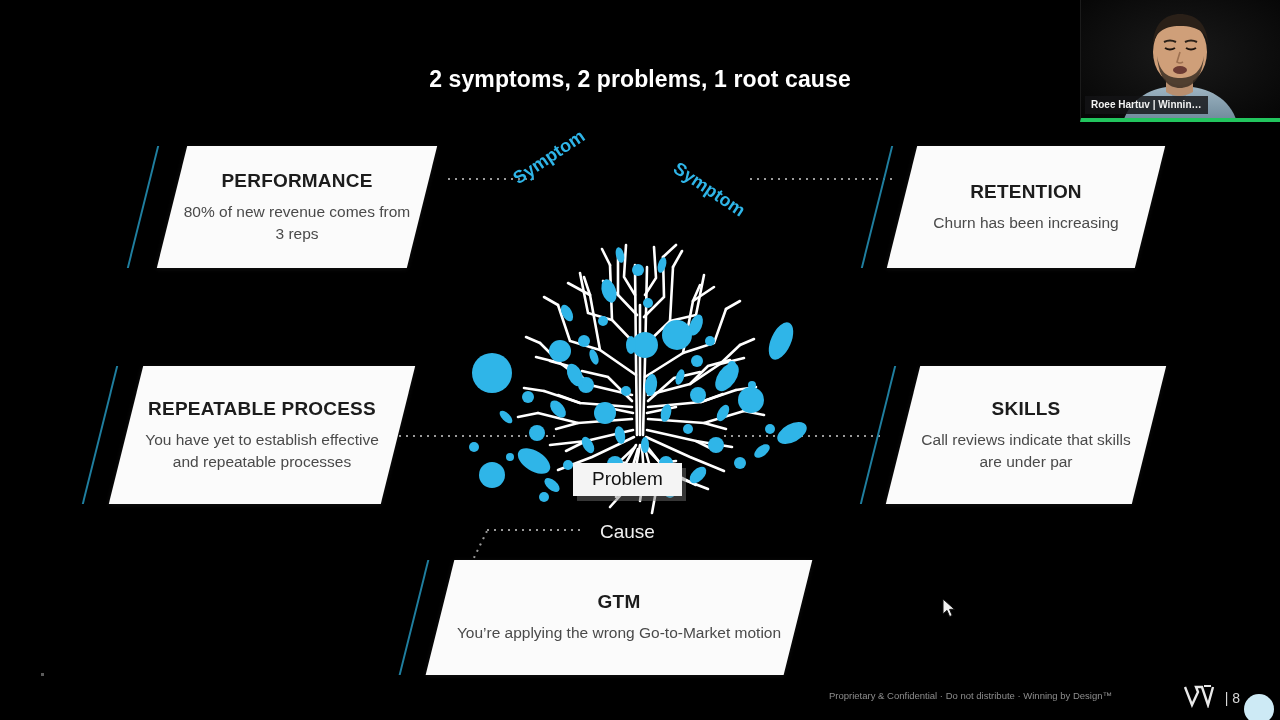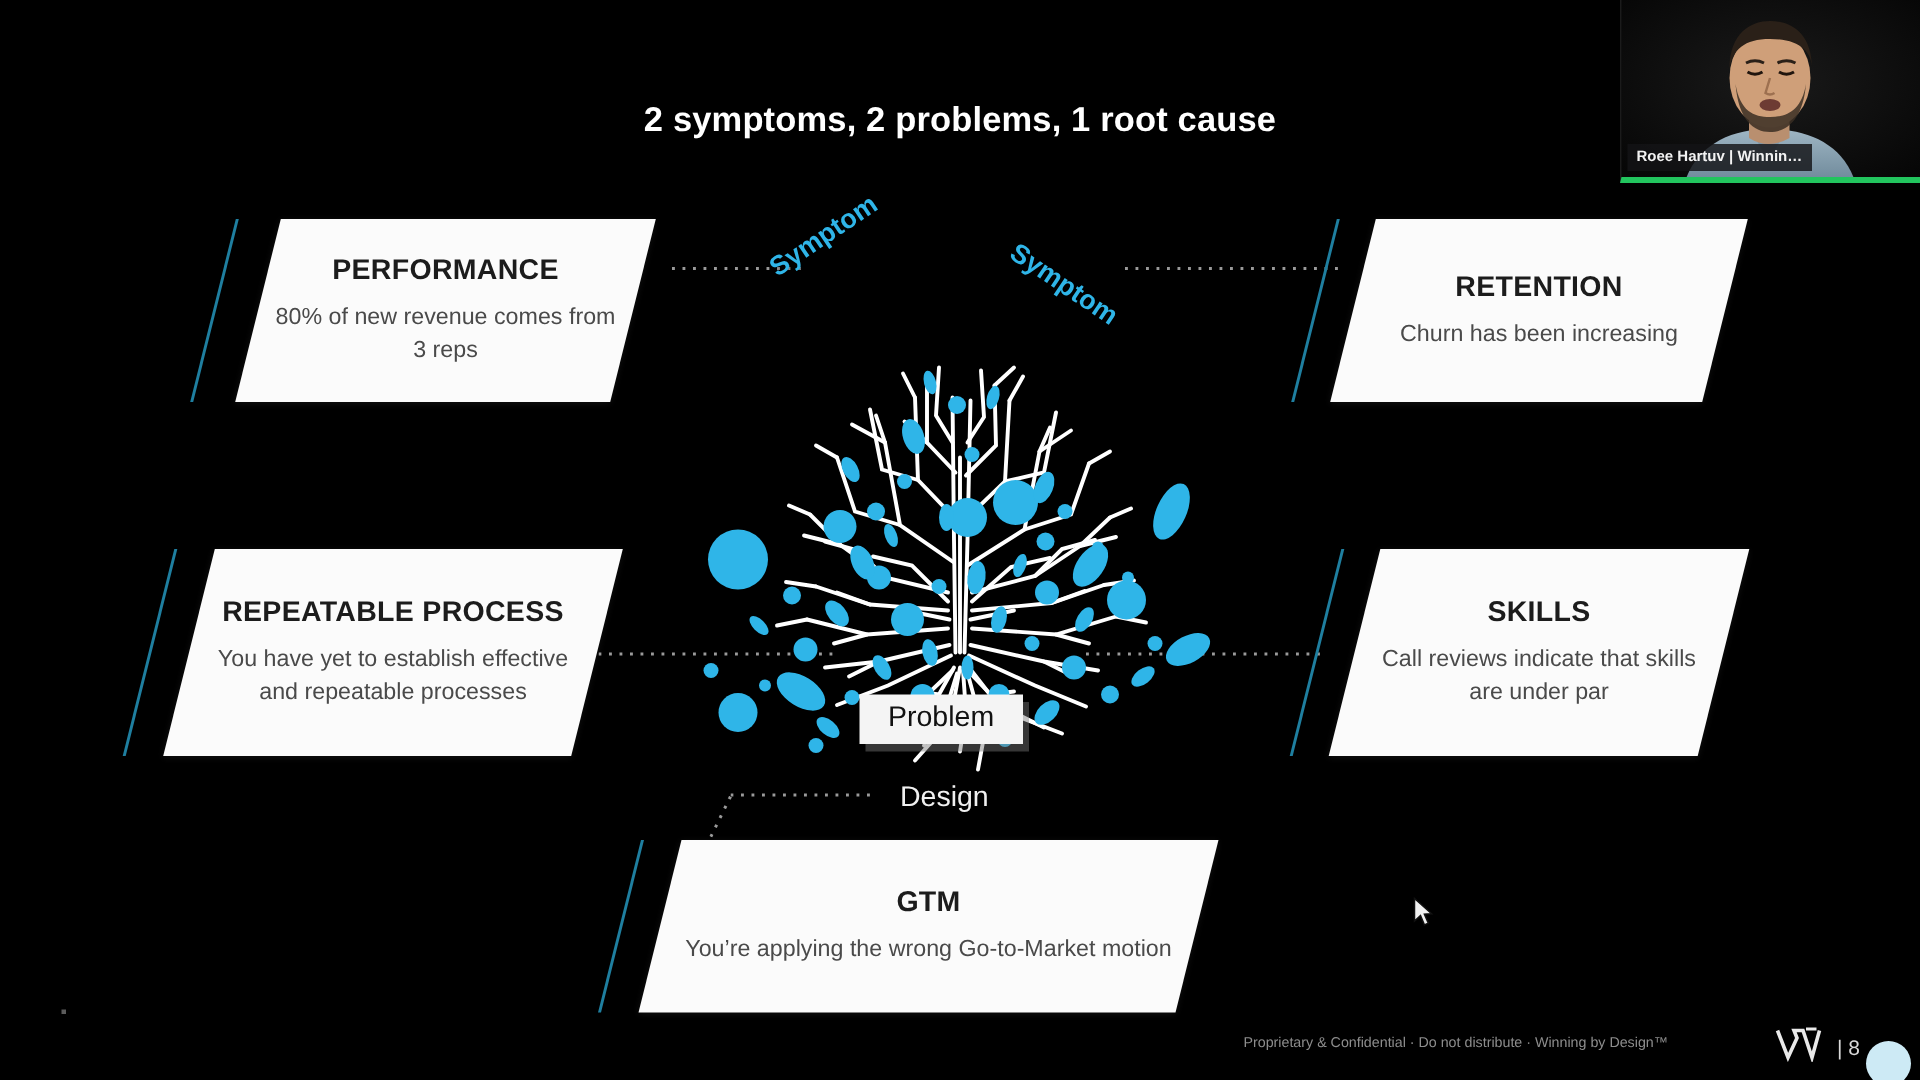--- a/index.html
+++ b/index.html
@@ -370,21 +370,21 @@
       <ellipse cx="112" cy="340" rx="5" ry="9" transform="rotate(-50 112 340)"></ellipse>
       <ellipse cx="322" cy="306" rx="5" ry="9" transform="rotate(52 322 306)"></ellipse>
       <ellipse cx="66" cy="272" rx="4" ry="8" transform="rotate(-45 66 272)"></ellipse>
       <ellipse cx="127" cy="168" rx="5" ry="9" transform="rotate(-28 127 168)"></ellipse>
     </g>
   </svg>
 
   <div class="symptom" id="symptom-left">Symptom</div>
   <div class="symptom" id="symptom-right">Symptom</div>
   <div class="problem-box">Problem</div>
-  <div class="cause-label">Design</div>
+  <div class="cause-label">Cause</div>
 
   <div id="webcam">
     <svg viewBox="0 0 200 122" width="200" height="122">
       <rect x="0" y="0" width="200" height="122" fill="#0b0b0c"></rect>
 
       <defs>
         <radialGradient id="bg" cx="50%" cy="45%" r="70%">
           <stop offset="0%" stop-color="#1a1a1a"></stop>
           <stop offset="100%" stop-color="#060606"></stop>
         </radialGradient>

